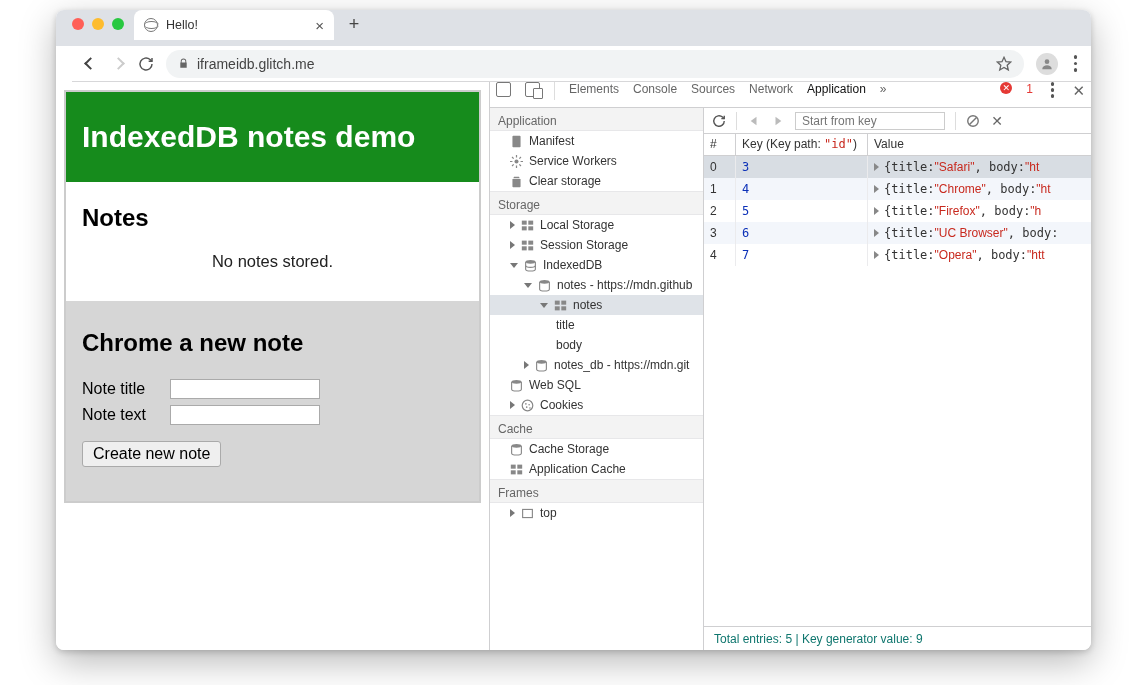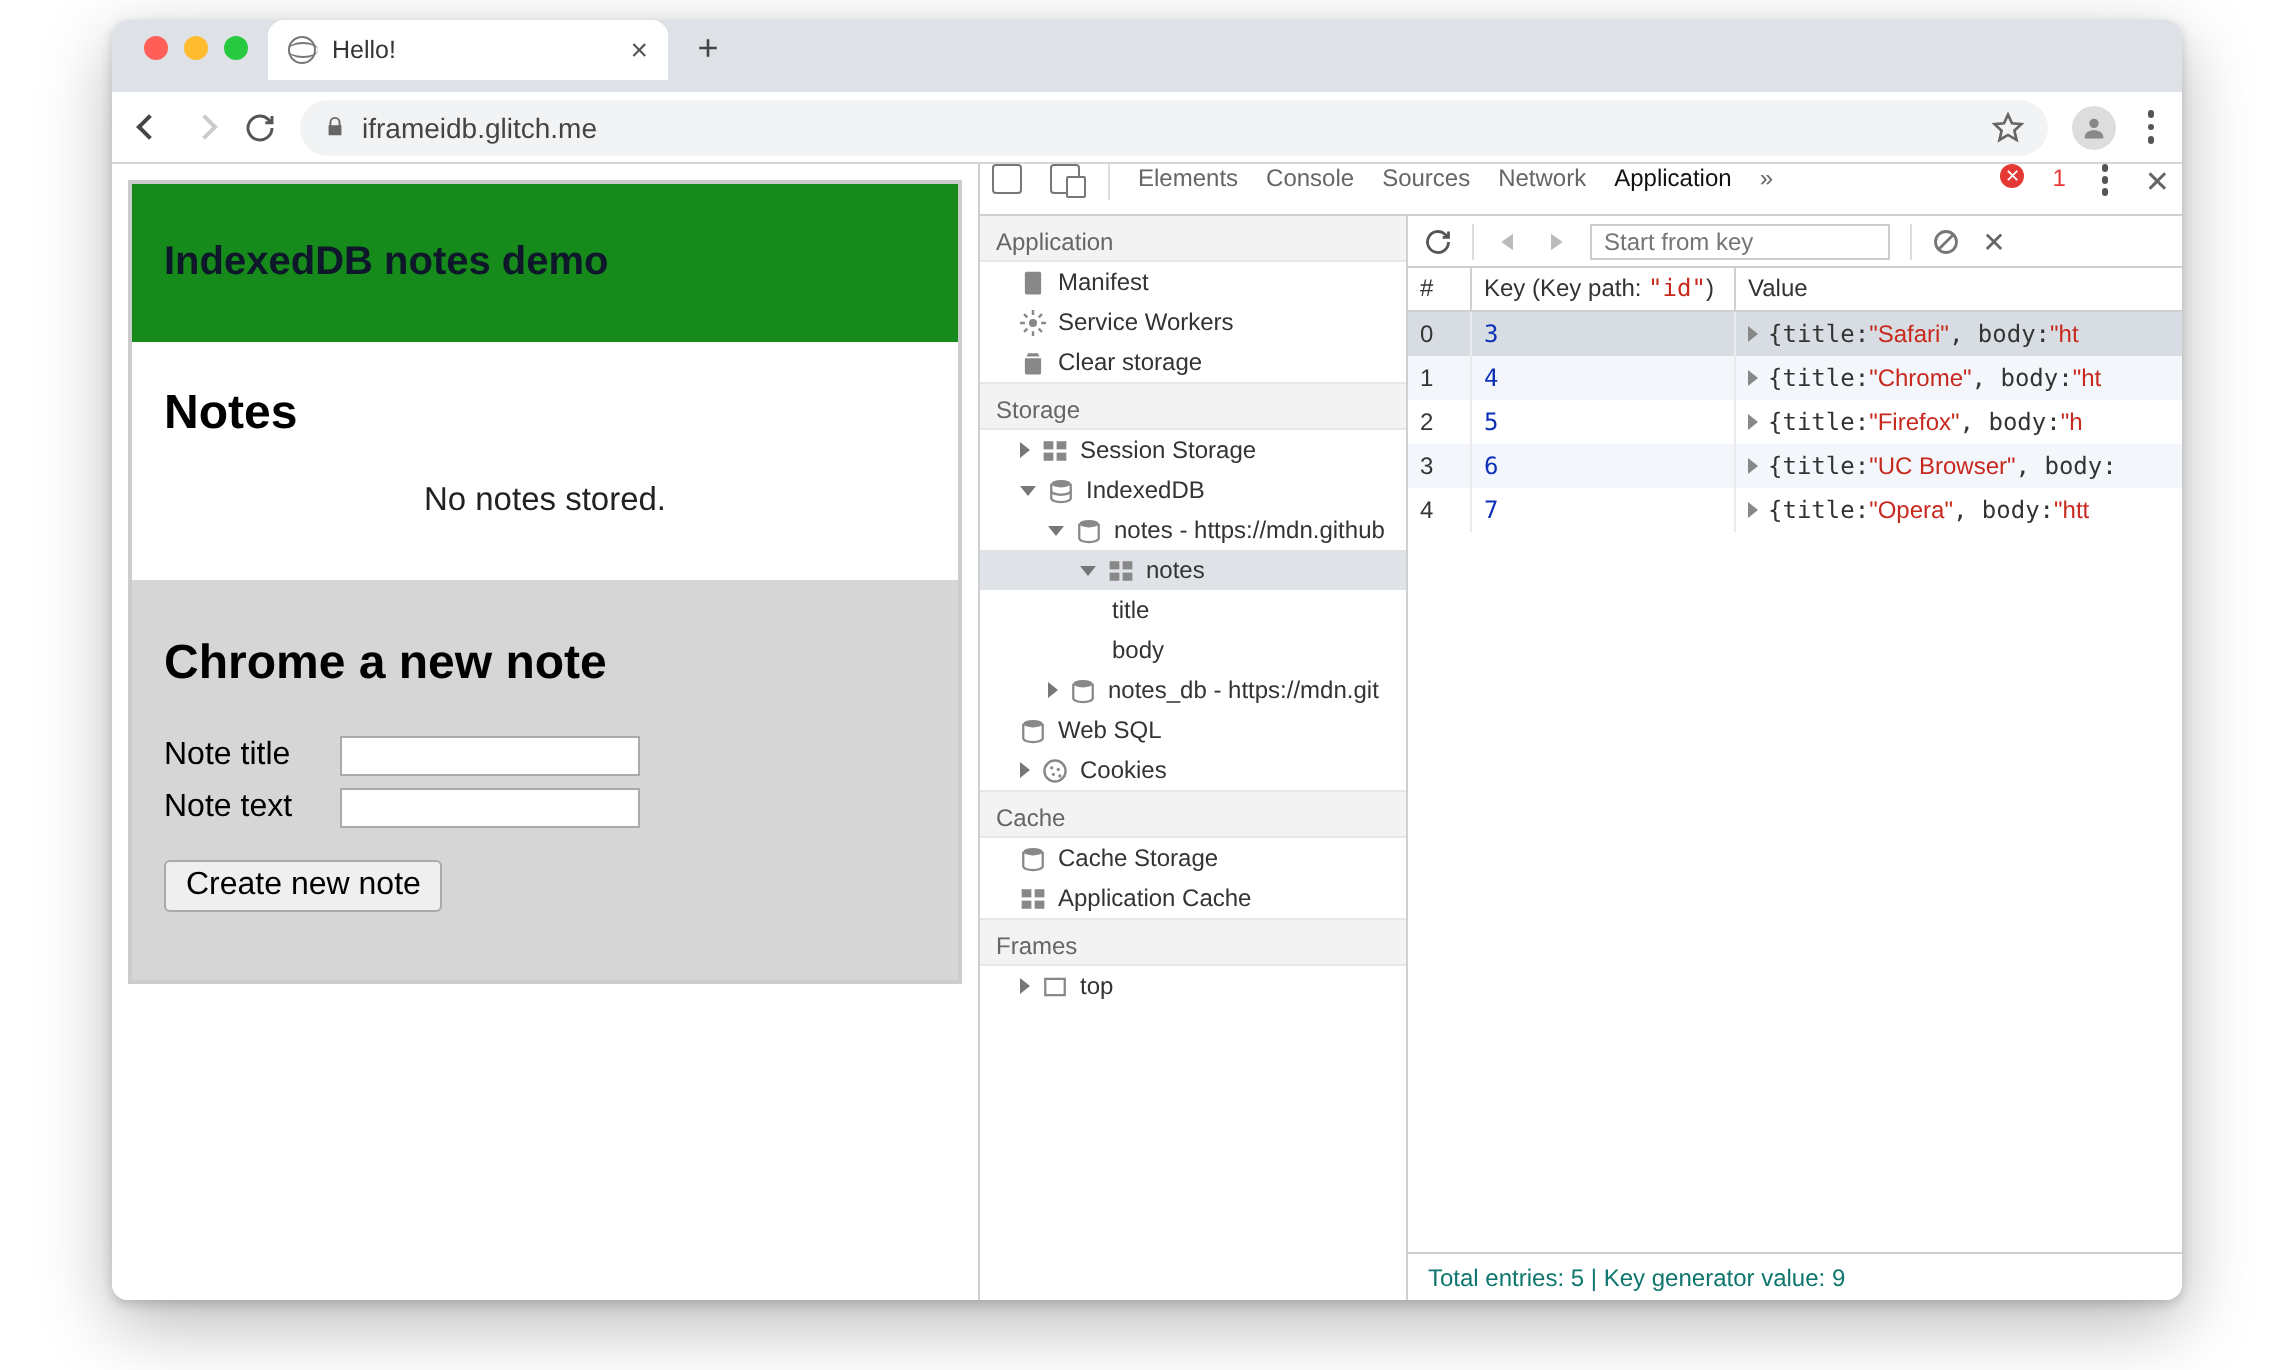--- a/index.html
+++ b/index.html
@@ -12,39 +12,39 @@
 .traffic { display:flex; align-items:center; gap:8px; padding:0 10px 8px 6px; }
 .tl { width:12px; height:12px; border-radius:50%; }
 .tl.r{background:#ff5f57} .tl.y{background:#febc2e} .tl.g{background:#28c840}
 .tab { background:#fff; height:30px; border-radius:8px 8px 0 0; display:flex; align-items:center; padding:0 10px; gap:8px; font-size:12.5px; color:#333; min-width:200px; }
 .tab .globe { width:14px; height:14px; border:1.5px solid #777; border-radius:50%; position:relative; }
 .tab .globe::before { content:""; position:absolute; inset:2px -1.5px; border:1.5px solid #777; border-left:none; border-right:none; border-radius:50%; }
 .tab .x { margin-left:auto; font-size:15px; color:#555; }
 .newtab { width:28px; height:28px; display:flex; align-items:center; justify-content:center; font-size:18px; color:#444; margin-left:6px; margin-bottom:2px; }
 
 
-.toolbar { height:36px; background:#fff; border-bottom:1px solid #d7d7d9; display:flex; align-items:center; padding:0 10px; gap:12px; }
+.toolbar { height:36px; background:#fff; border-bottom:1px solid #d7d7d9; display:flex; align-items:center; padding:0 10px; gap:12px;margin-left:16px; }
 .navbtn { width:16px; height:16px; display:flex; align-items:center; justify-content:center; }
 .arrow-l { width:9px; height:9px; border-left:2px solid #444; border-bottom:2px solid #444; transform:rotate(45deg); }
 .arrow-r { width:9px; height:9px; border-right:2px solid #ccc; border-top:2px solid #ccc; transform:rotate(45deg); }
 .reload svg { width:16px; height:16px; }
 .address { flex:1; height:28px; border-radius:14px; background:#f1f3f4; display:flex; align-items:center; padding:0 12px; gap:8px; font-size:14px; color:#444; }
 .lock { width:11px; height:11px; }
 .star { width:16px; height:16px; }
 .avatar { width:22px; height:22px; border-radius:50%; background:#ddd; display:flex; align-items:center; justify-content:center; }
 .dots { display:flex; flex-direction:column; gap:3px; padding:0 4px; }
 .dots span { width:3.5px; height:3.5px; background:#555; border-radius:50%; }
 
 
 .content { flex:1; display:flex; overflow:hidden; }
 
 
 .page { width:433px; background:#fff; padding:8px; }
 .card { border:2px solid #ccc; background:#fff; }
-.header { background:#168b1c; color:#0f172a; padding:28px 16px; font-size:20px; font-weight:700; }
+.header { background:#168b1c; color:#ffffff; padding:28px 16px; font-size:30px; font-weight:700; }
 .sect { padding:22px 16px 10px; }
 .h2 { font-size:24px; font-weight:700; margin-bottom:20px; }
 .nonotes { text-align:center; font-size:16.5px; color:#222; padding-bottom:20px; }
 .form { background:#d6d6d6; padding:28px 16px 34px; }
 .form .h2 { margin-bottom:22px; }
 .row { display:flex; align-items:center; gap:8px; margin:6px 0; font-size:16px; }
 .row label { width:80px; }
 .row input { width:150px; height:20px; border:1px solid #aaa; background:#fff; padding:0 4px; font-size:13px; }
 .createbtn { margin-top:10px; background:#efefef; border:1px solid #aaa; border-radius:3px; padding:3px 10px; font-size:16px; cursor:pointer; }
 
@@ -224,20 +224,32 @@
         <div class="item">
                 <span class="ico">
                   <svg viewBox="0 0 16 16" fill="#888">
                     <path d="M3 5h10v9a1 1 0 0 1-1 1H4a1 1 0 0 1-1-1V5zm2-3h6l1 2H4l1-2z"></path>
                   </svg>
                 </span>
                 <span>Clear storage</span>
               </div>
 
         <div class="grp">Storage</div>
+        <div class="item">
+                <span class="tri r"></span>
+                <span class="ico">
+                  <svg viewBox="0 0 16 16" fill="#888">
+                    <rect x="1" y="2" width="6" height="5"></rect>
+                    <rect x="9" y="2" width="6" height="5"></rect>
+                    <rect x="1" y="9" width="6" height="5"></rect>
+                    <rect x="9" y="9" width="6" height="5"></rect>
+                  </svg>
+                </span>
+                <span>Local Storage</span>
+              </div>
         <div class="item">
                 <span class="tri r"></span>
                 <span class="ico">
                   <svg viewBox="0 0 16 16" fill="#888">
                     <rect x="1" y="2" width="6" height="5"></rect>
                     <rect x="9" y="2" width="6" height="5"></rect>
                     <rect x="1" y="9" width="6" height="5"></rect>
                     <rect x="9" y="9" width="6" height="5"></rect>
                   </svg>
                 </span>

